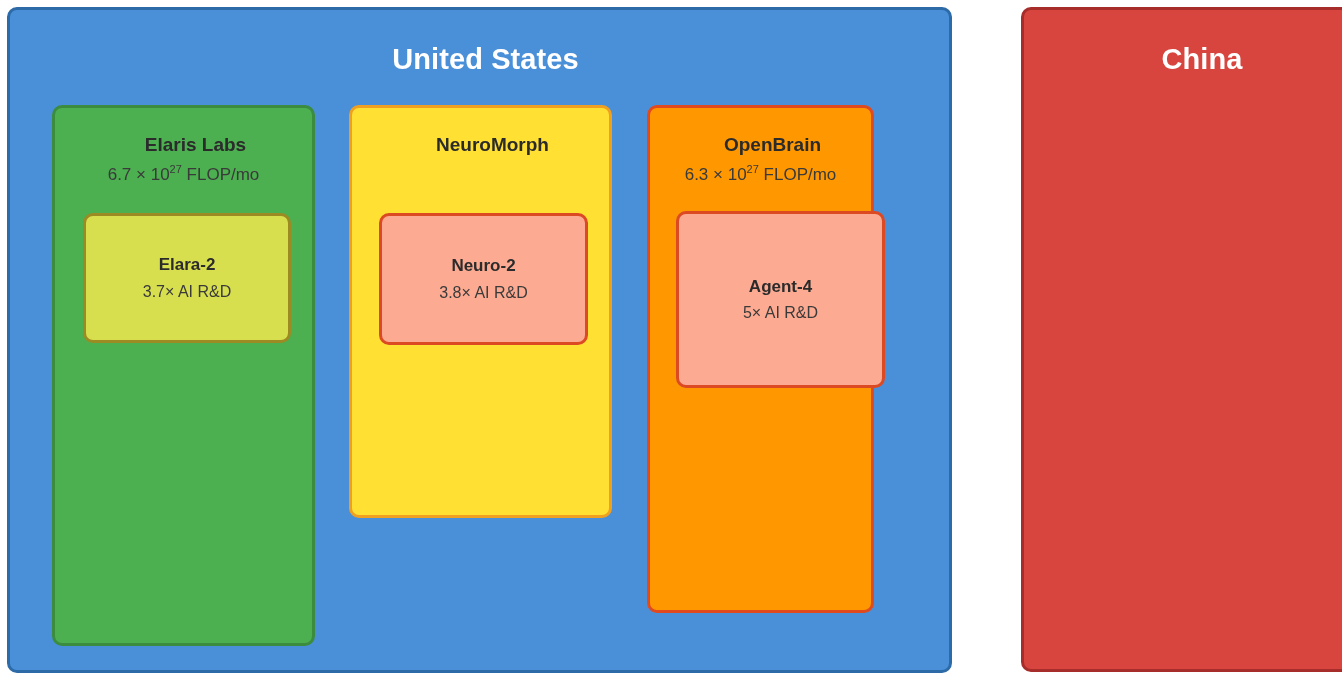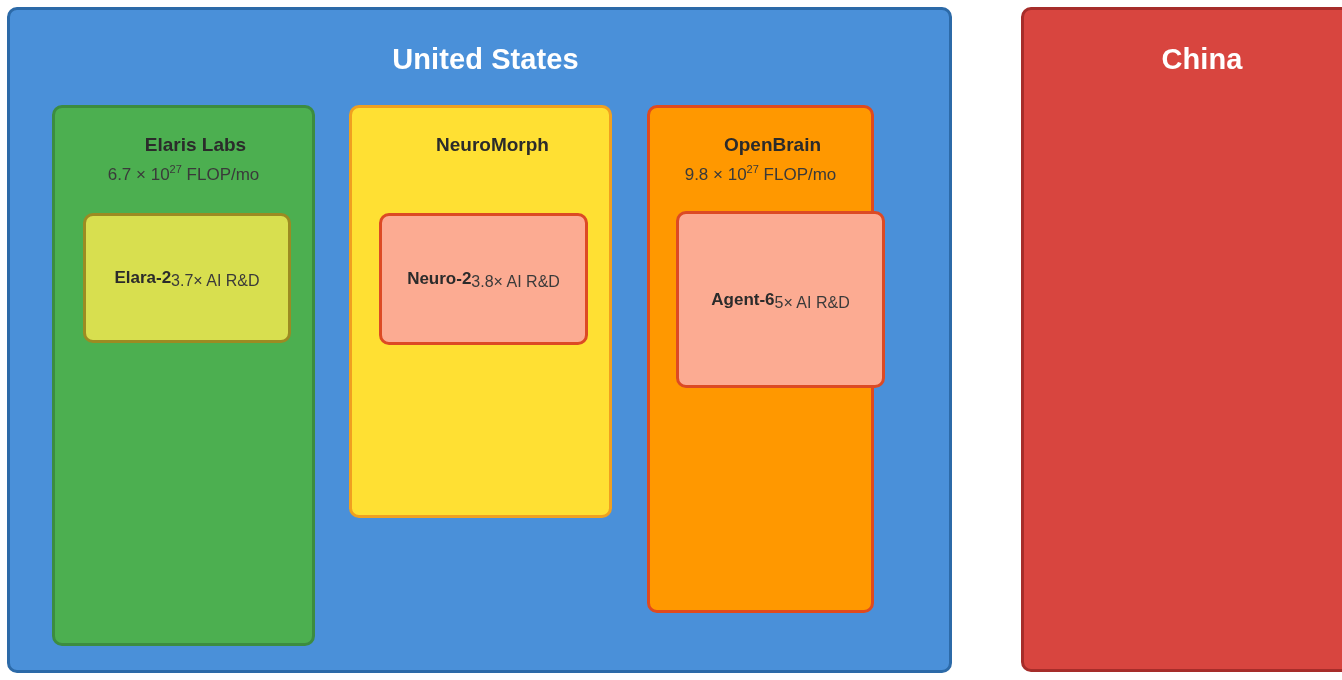--- a/index.html
+++ b/index.html
@@ -113,21 +113,21 @@
     height: 508px;
     background: #FF9800;
     border-color: #E04A1E;
   }
 
   
   .model {
     border-width: 3px;
     border-style: solid;
     display: flex;
-    flex-direction: row;
+    flex-direction: column;
     align-items: center;
     justify-content: center;
   }
   .model-name {
     color: #2b2b2b;
     font-size: 17px;
     font-weight: bold;
     text-align: center;
     line-height: 1.25;
   }
@@ -188,24 +188,24 @@
       <div class="company-name">NeuroMorph</div>
       <div class="box model" id="neuro2">
         <div class="model-name">Neuro-2</div>
         <div class="model-metric">3.8× AI R&amp;D</div>
       </div>
     </div>
 
     <div class="box company" id="openbrain">
       <div class="company-name">OpenBrain</div>
       <div class="company-compute">
-        <span>9.8 × 10</span><sup>27</sup><span> FLOP/mo</span>
+        <span>6.3 × 10</span><sup>27</sup><span> FLOP/mo</span>
       </div>
       <div class="box model" id="agent3">
-        <div class="model-name">Agent-6</div>
+        <div class="model-name">Agent-4</div>
         <div class="model-metric">5× AI R&amp;D</div>
       </div>
     </div>
   </div>
 
   <div class="box country" id="china">
     <div class="country-title">China</div>
 
   </div>
 

